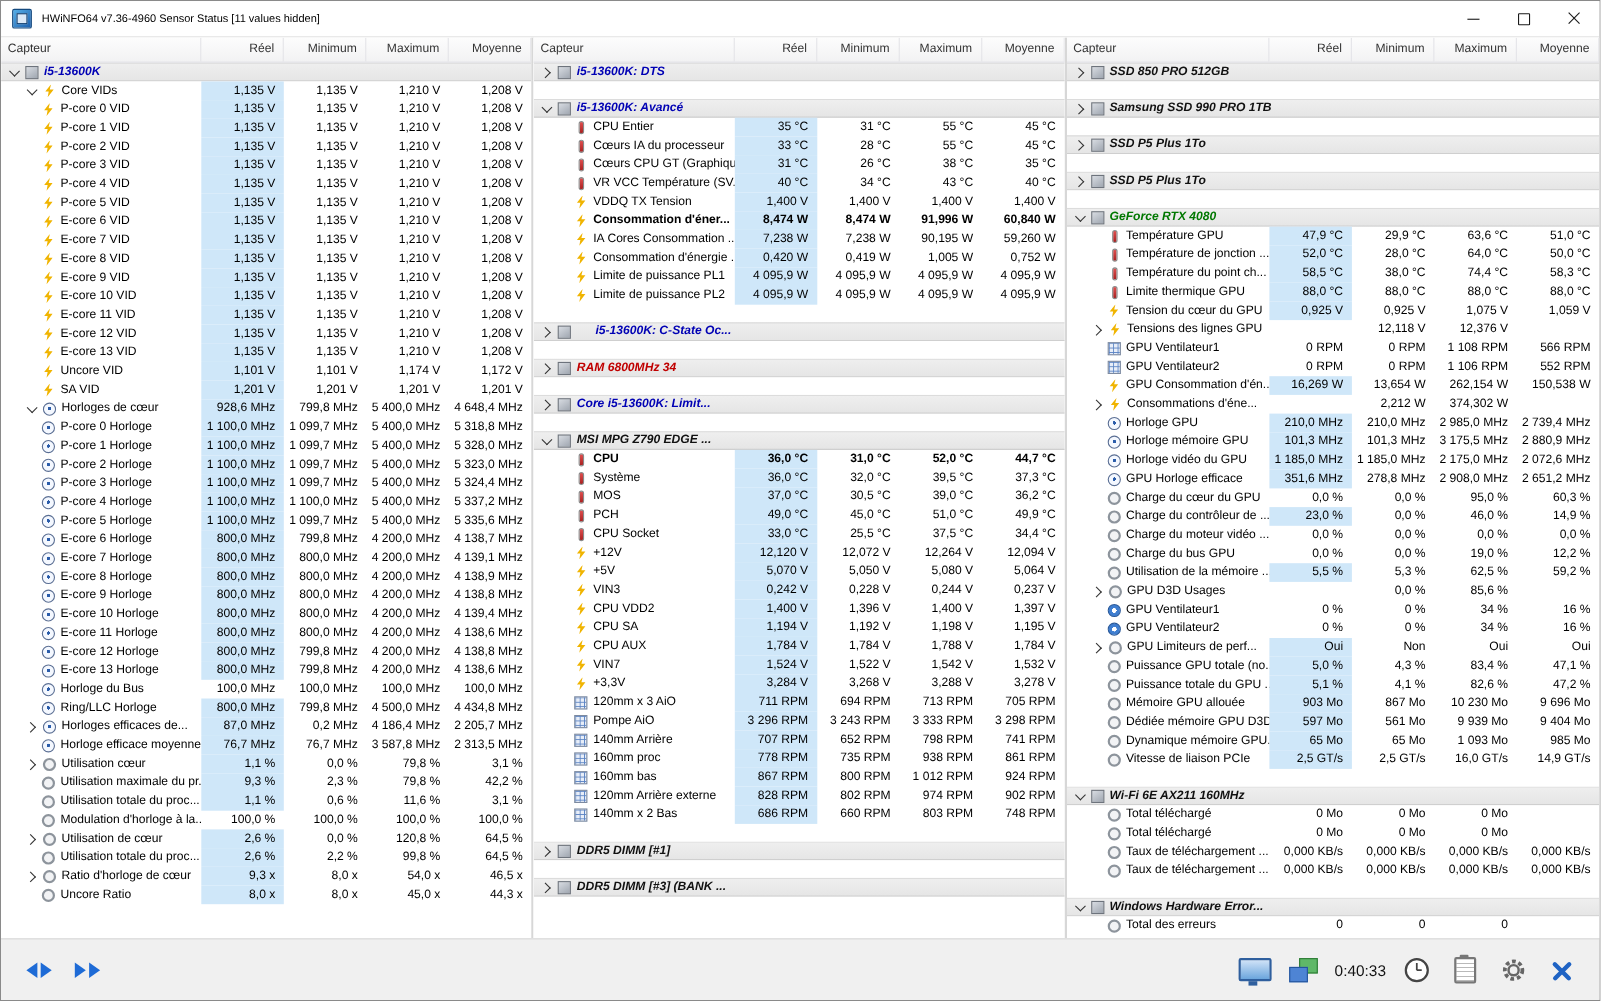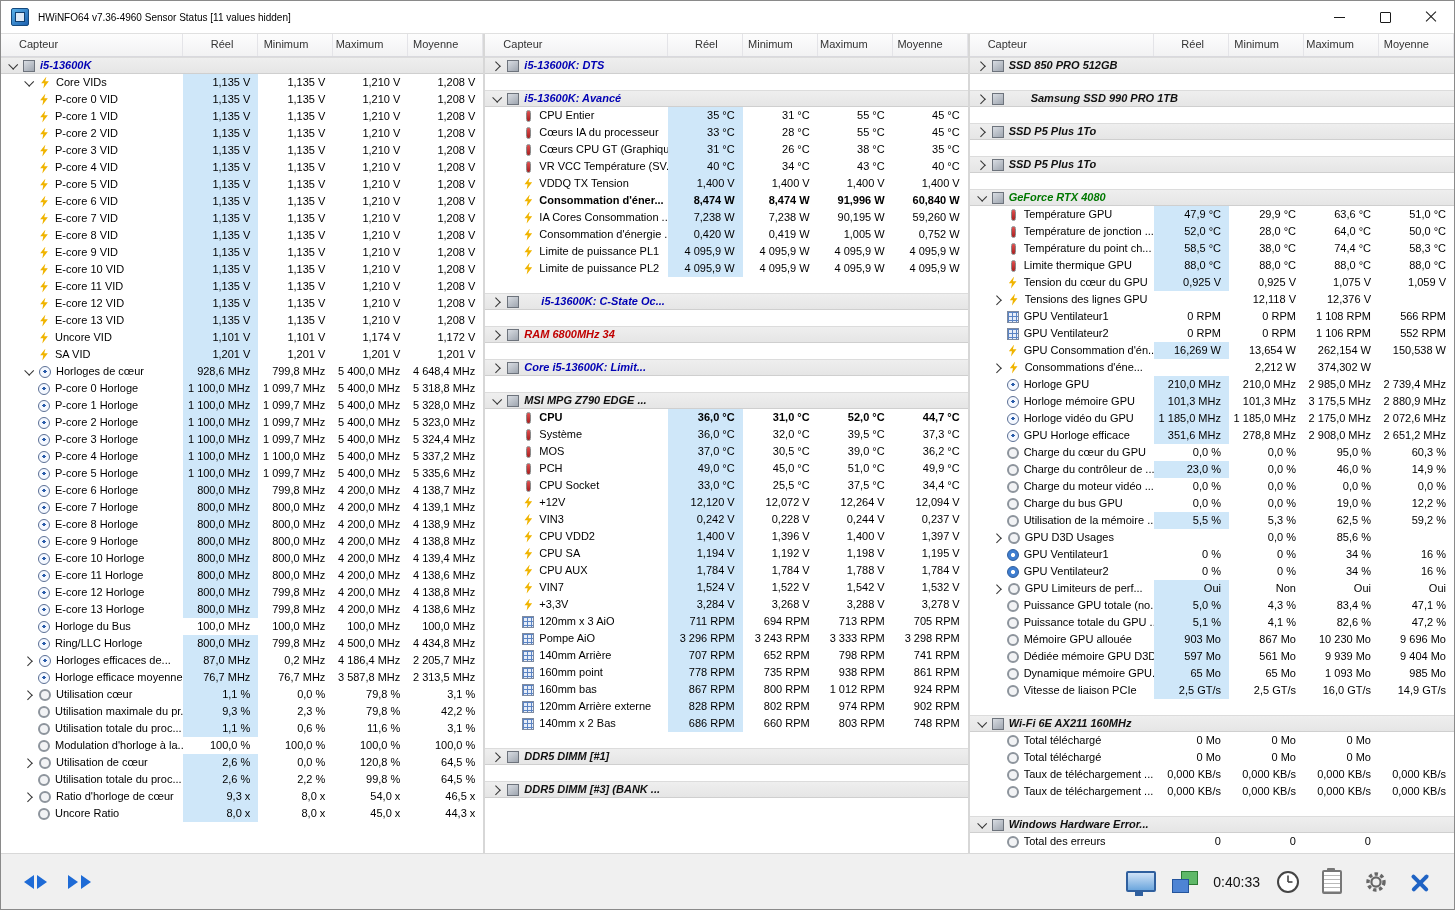--- a/index.html
+++ b/index.html
@@ -16,22 +16,22 @@
   .closex{position:relative;width:12px;height:12px;}
   .closex::before,.closex::after{content:"";position:absolute;left:-1px;top:5px;width:14px;height:1px;background:#1a1a1a;}
   .closex::before{transform:rotate(45deg);}
   .closex::after{transform:rotate(-45deg);}
   
   .panels{flex:1;display:flex;overflow:hidden;border-top:1px solid #e0e0e0;background:#fff;}
   .panel{width:485px;box-sizing:border-box;border-right:2px solid #d7d7d7;display:flex;flex-direction:column;overflow:hidden;background:#fff;}
   .panel:last-child{border-right:none;}
   .phead{display:flex;height:22px;flex-shrink:0;background:linear-gradient(#fdfdfd,#f2f2f3);border-bottom:1px solid #d9d9de;}
   .hc{box-sizing:border-box;border-right:1px solid #e4e4e8;padding-top:4px;color:#333;white-space:nowrap;overflow:hidden;}
-  .hc.label{flex:1;padding-left:18px;}
-  .hc.val{width:75px;min-width:75px;text-align:right;padding-right:24px;}
+  .hc.label{flex:1;padding-left:6px;}
+  .hc.val{width:75px;min-width:75px;text-align:right;padding-right:8px;}
   .rows{flex:1;overflow:hidden;}
   .row{display:flex;height:17px;line-height:17px;align-items:center;}
   .row.bold{font-weight:bold;}
   .row.group{background:linear-gradient(#efefef,#e5e5e5);box-shadow:inset 0 1px 0 #dcdcdc,inset 0 -1px 0 #cfcfcf;justify-content:flex-end;}
   .lbl{flex:1;min-width:0;display:flex;align-items:center;white-space:nowrap;overflow:hidden;padding-left:22px;}
   .lbl.glbl{padding-left:6px;}
   .gtext{font-weight:bold;font-style:italic;}
   .v{width:75px;min-width:75px;box-sizing:border-box;text-align:right;padding-right:8px;white-space:nowrap;overflow:hidden;}
   .v.hl{background:#cfe7f9;}
   .gspacer{height:16px;}
@@ -824,20 +824,31 @@
             </div>
             <div class="v hl">12,120 V</div>
             <div class="v">12,072 V</div>
             <div class="v">12,264 V</div>
             <div class="v">12,094 V</div>
           </div>
           <div class="row">
             <div class="lbl rlbl">
               <span class="chevspace"></span>
               <span class="ic ic-voltage"></span>
+              <span>+5V</span>
+            </div>
+            <div class="v hl">5,070 V</div>
+            <div class="v">5,050 V</div>
+            <div class="v">5,080 V</div>
+            <div class="v">5,064 V</div>
+          </div>
+          <div class="row">
+            <div class="lbl rlbl">
+              <span class="chevspace"></span>
+              <span class="ic ic-voltage"></span>
               <span>VIN3</span>
             </div>
             <div class="v hl">0,242 V</div>
             <div class="v">0,228 V</div>
             <div class="v">0,244 V</div>
             <div class="v">0,237 V</div>
           </div>
           <div class="row">
             <div class="lbl rlbl">
               <span class="chevspace"></span>
@@ -923,21 +934,21 @@
             </div>
             <div class="v hl">707 RPM</div>
             <div class="v">652 RPM</div>
             <div class="v">798 RPM</div>
             <div class="v">741 RPM</div>
           </div>
           <div class="row">
             <div class="lbl rlbl">
               <span class="chevspace"></span>
               <span class="ic ic-fangrid"></span>
-              <span>160mm point</span>
+              <span>160mm proc</span>
             </div>
             <div class="v hl">778 RPM</div>
             <div class="v">735 RPM</div>
             <div class="v">938 RPM</div>
             <div class="v">861 RPM</div>
           </div>
           <div class="row">
             <div class="lbl rlbl">
               <span class="chevspace"></span>
               <span class="ic ic-fangrid"></span>
@@ -1003,21 +1014,21 @@
               <span class="chev closed"></span>
               <span class="ic ic-chip"></span>
               <span class="gtext" style="color: rgb(17, 17, 17);">SSD 850 PRO 512GB</span>
             </div>
           </div>
           <div class="gspacer"></div>
           <div class="row group">
             <div class="lbl glbl">
               <span class="chev closed"></span>
               <span class="ic ic-chip"></span>
-              <span class="gtext" style="color: rgb(17, 17, 17); margin-left: 22px;">Samsung SSD 990 PRO 1TB</span>
+              <span class="gtext" style="color: rgb(17, 17, 17);">Samsung SSD 990 PRO 1TB</span>
             </div>
           </div>
           <div class="gspacer"></div>
           <div class="row group">
             <div class="lbl glbl">
               <span class="chev closed"></span>
               <span class="ic ic-chip"></span>
               <span class="gtext" style="color: rgb(17, 17, 17);">SSD P5 Plus 1To</span>
             </div>
           </div>

